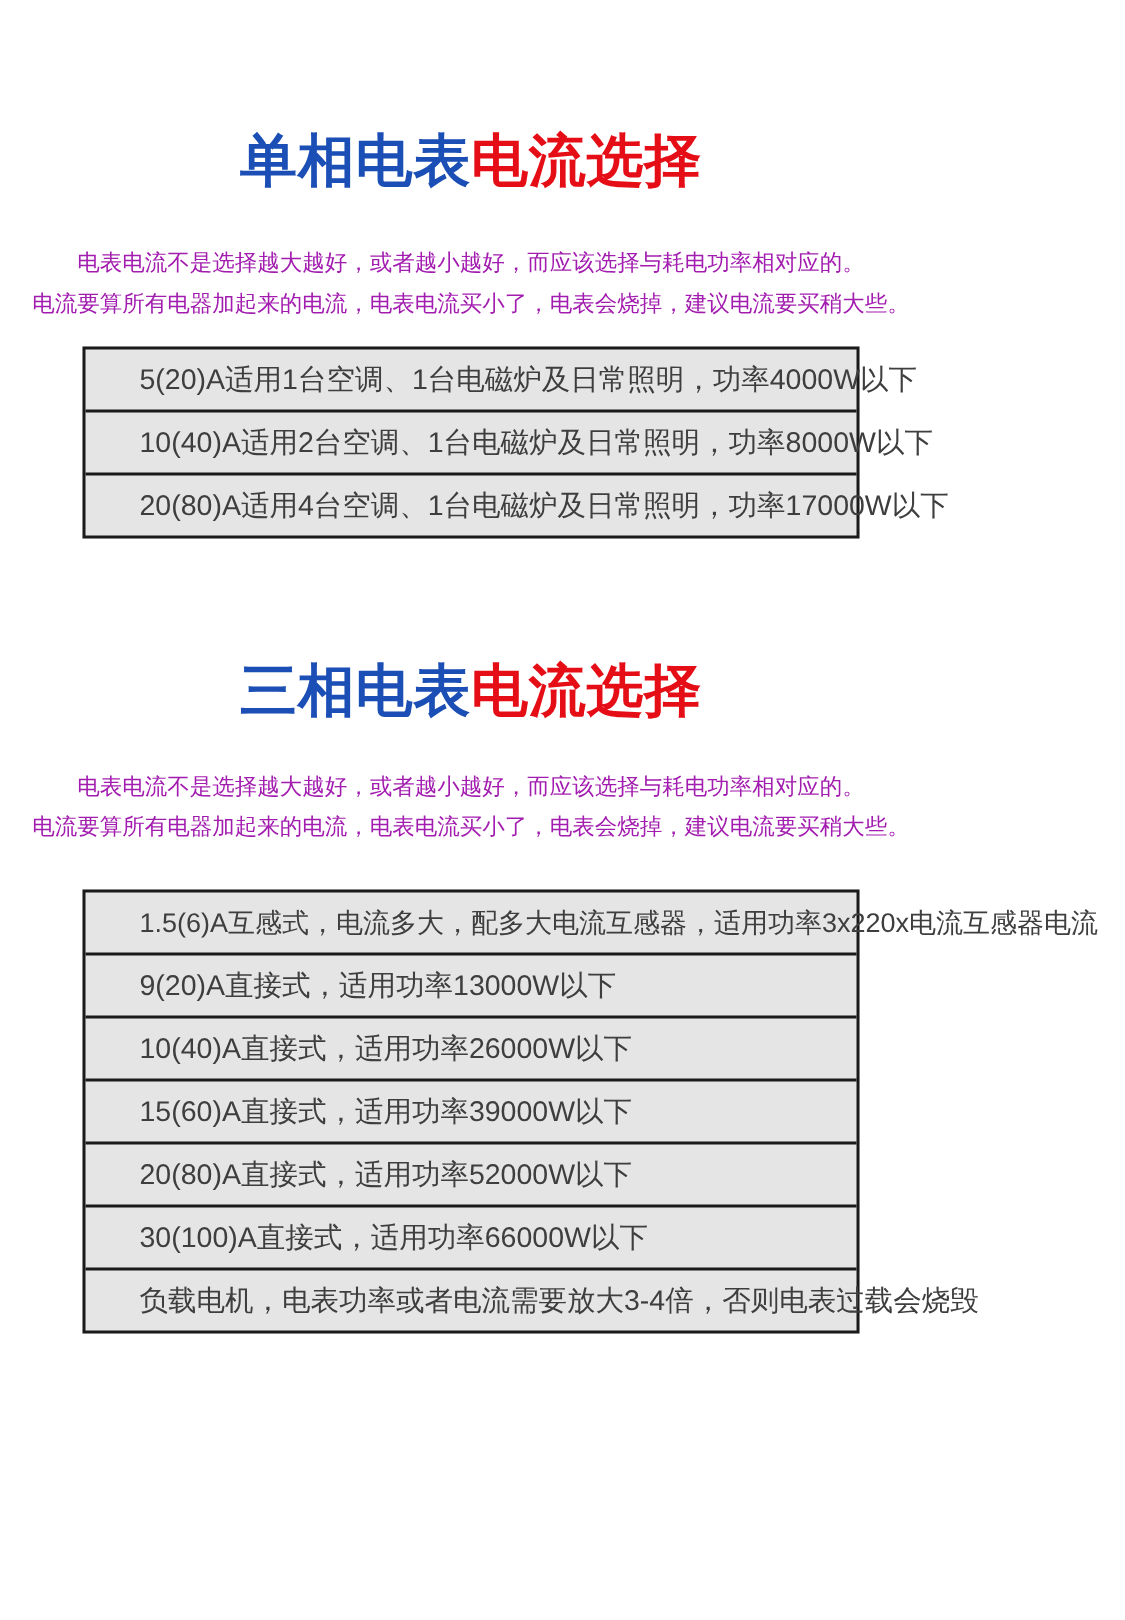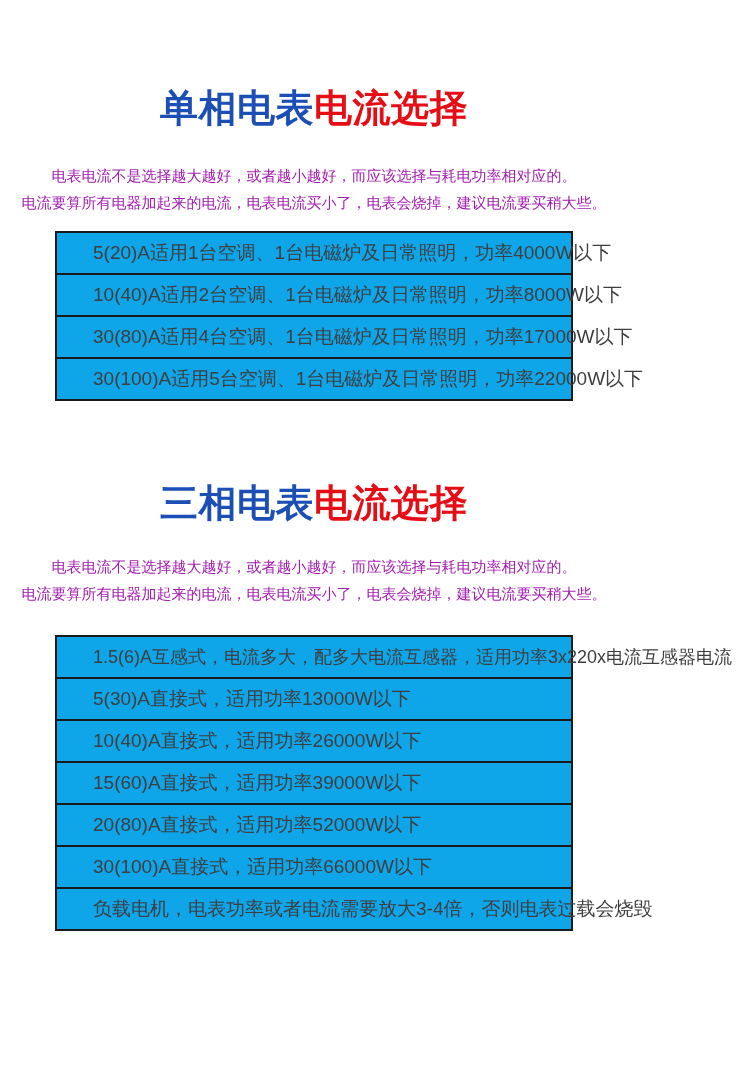--- a/index.html
+++ b/index.html
@@ -24,21 +24,21 @@
   .desc {
     text-align:center; font-size:15px; line-height:27px;
     color:#a21caf;
   }
   .sec1 .desc { margin-top:32px; }
   .sec2 .desc { margin-top:28px; }
 
   .meter-table {
     margin-left:55px; margin-right:55px;
     border:2px solid #1a1a1a;
-    background:#0ea5e9;
+    background:#e5e5e5;
   }
   .sec1 .meter-table { margin-top:15px; }
   .sec2 .meter-table { margin-top:28px; }
   .meter-table .row {
     height:40px;
     display:flex; align-items:center;
     padding-left:36px;
     border-bottom:2px solid #1a1a1a;
     font-size:19px; color:#3e3e3e;
     white-space:nowrap;
@@ -57,38 +57,37 @@
     </h1>
 
     <div class="desc">
       <div>电表电流不是选择越大越好，或者越小越好，而应该选择与耗电功率相对应的。</div>
       <div>电流要算所有电器加起来的电流，电表电流买小了，电表会烧掉，建议电流要买稍大些。</div>
     </div>
 
     <div class="meter-table">
       <div class="row">5(20)A适用1台空调、1台电磁炉及日常照明，功率4000W以下</div>
       <div class="row">10(40)A适用2台空调、1台电磁炉及日常照明，功率8000W以下</div>
-      <div class="row">30(80)A适用4台空调、1台电磁炉及日常照明，功率17000W以下</div>
-      <div class="row">30(100)A适用5台空调、1台电磁炉及日常照明，功率22000W以下</div>
+      <div class="row">20(80)A适用4台空调、1台电磁炉及日常照明，功率17000W以下</div>
     </div>
   </section>
 
   <section class="sec2">
     <h1 class="title">
       <span class="t-blue">三相电表</span><span class="t-red">电流选择</span>
     </h1>
 
     <div class="desc">
       <div>电表电流不是选择越大越好，或者越小越好，而应该选择与耗电功率相对应的。</div>
       <div>电流要算所有电器加起来的电流，电表电流买小了，电表会烧掉，建议电流要买稍大些。</div>
     </div>
 
     <div class="meter-table">
       <div class="row small">1.5(6)A互感式，电流多大，配多大电流互感器，适用功率3x220x电流互感器电流</div>
-      <div class="row">5(30)A直接式，适用功率13000W以下</div>
+      <div class="row">9(20)A直接式，适用功率13000W以下</div>
       <div class="row">10(40)A直接式，适用功率26000W以下</div>
       <div class="row">15(60)A直接式，适用功率39000W以下</div>
       <div class="row">20(80)A直接式，适用功率52000W以下</div>
       <div class="row">30(100)A直接式，适用功率66000W以下</div>
       <div class="row">负载电机，电表功率或者电流需要放大3-4倍，否则电表过载会烧毁</div>
     </div>
   </section>
 
 </div>
 

